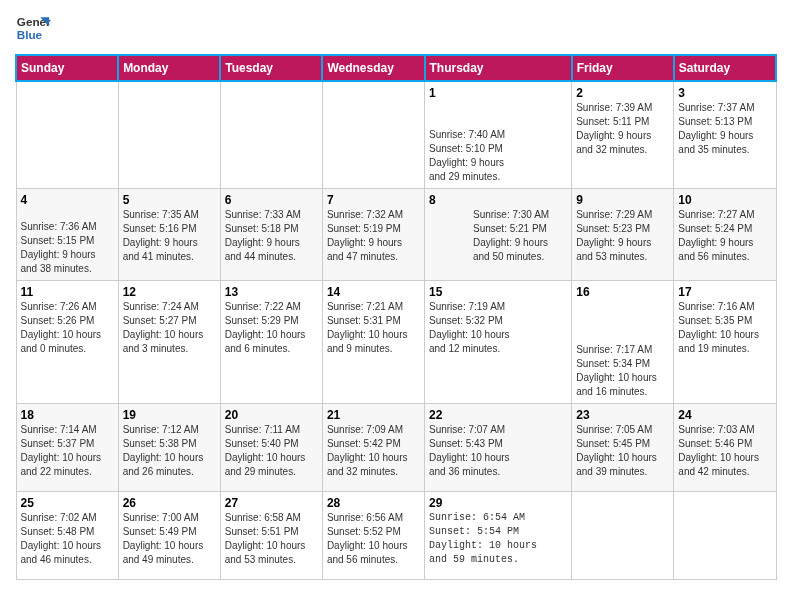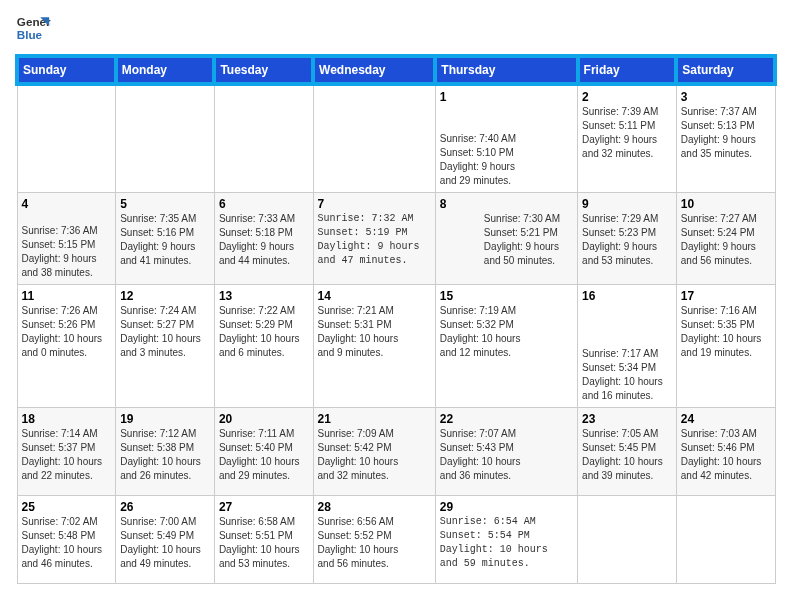--- a/index.html
+++ b/index.html
@@ -41,26 +41,26 @@
     .subtitle {
       font-size: 16px;
       color: #555;
     }
     table {
       width: 100%;
       border-collapse: collapse;
       font-size: 10.5px;
     }
     thead tr th {
-      background-color: #1d4ed8;
+      background-color: #be185d;
       color: #fff;
       padding: 5px 4px;
       text-align: left;
       font-size: 12px;
-      border: 4px solid #0ea5e9;
+      border: 2px solid #0ea5e9;
     }
     tbody tr td {
       border: 1px solid #ccc;
       padding: 4px 4px;
       vertical-align: top;
       background: #fff;
       min-height: 70px;
       height: 88px;
     }
     tbody tr:nth-child(even) td {
@@ -156,21 +156,21 @@
           </td>
           <td>
             <span class="day-num">6</span>
             <div class="day-info" style="white-space: pre-line;">Sunrise: 7:33 AM
 Sunset: 5:18 PM
 Daylight: 9 hours
 and 44 minutes.</div>
           </td>
           <td>
             <span class="day-num">7</span>
-            <div class="day-info" style="white-space: pre-line; font-family: Liberation Mono, monospace;">Sunrise: 7:32 AM
+            <div class="day-info" style="white-space: pre-line;">Sunrise: 7:32 AM
 Sunset: 5:19 PM
 Daylight: 9 hours
 and 47 minutes.</div>
           </td>
           <td>
             <span class="day-num">8</span>
             <div class="day-info" style="white-space: pre-line; margin-left: 44px;">Sunrise: 7:30 AM
 Sunset: 5:21 PM
 Daylight: 9 hours
 and 50 minutes.</div>

